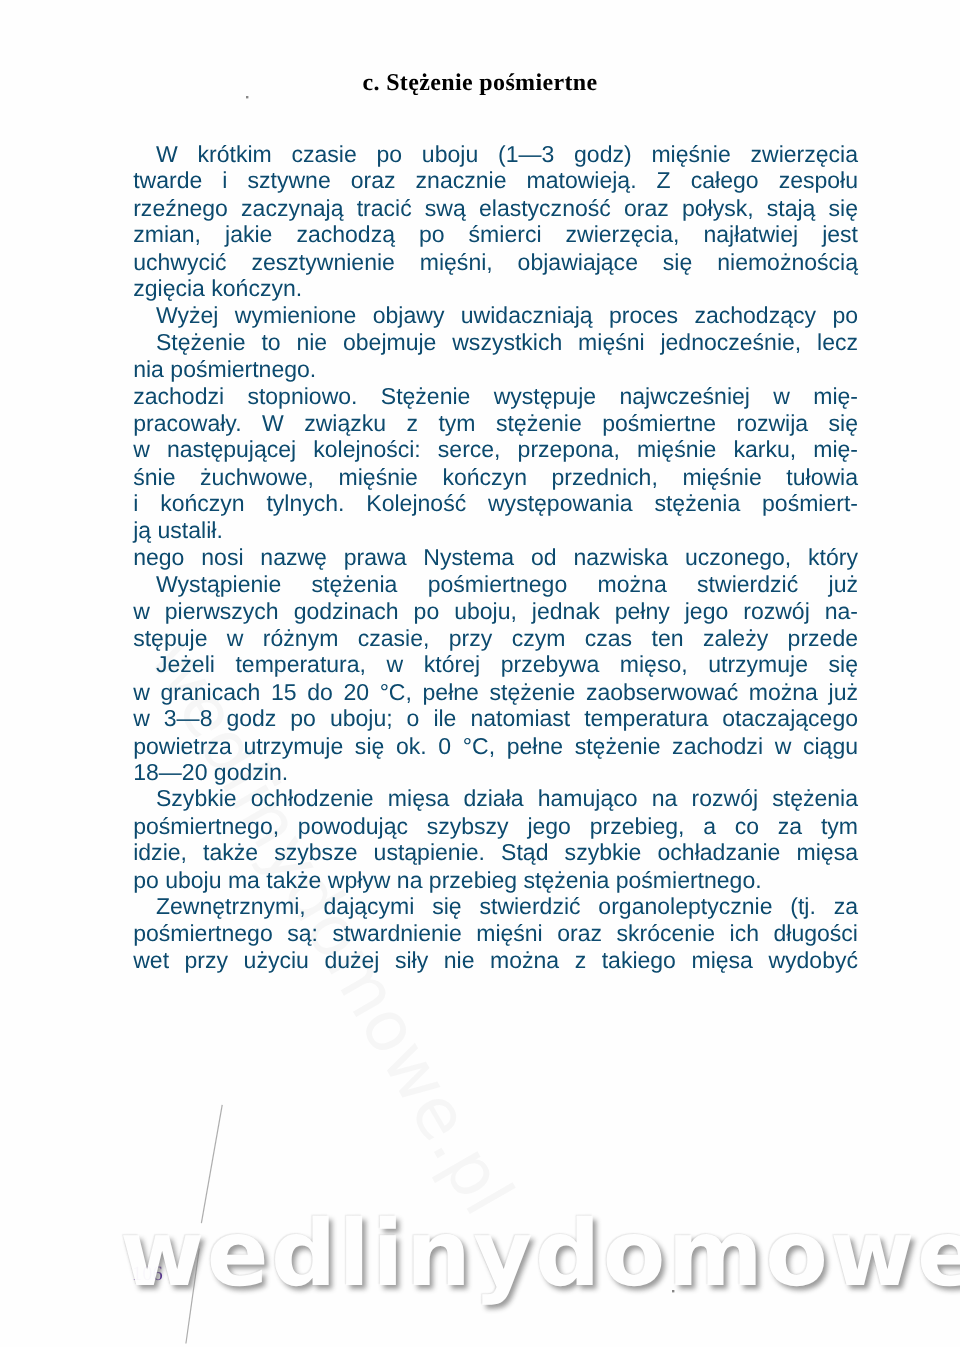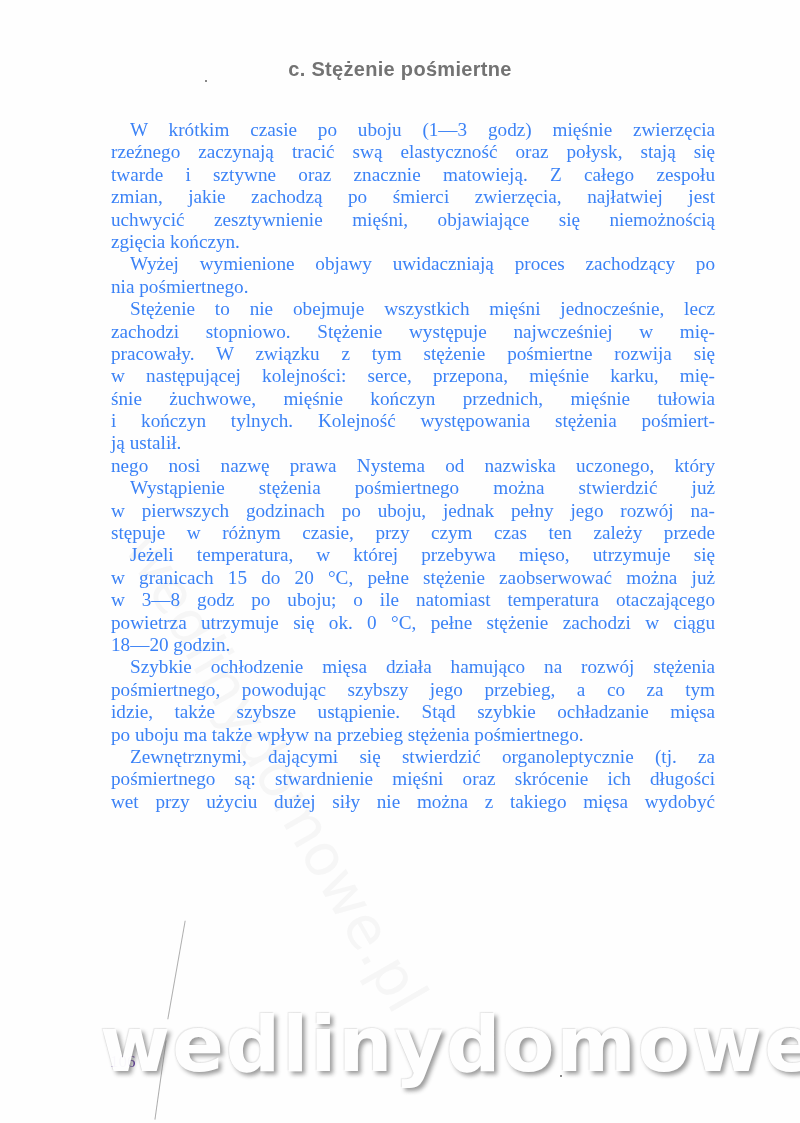--- a/index.html
+++ b/index.html
@@ -19,42 +19,42 @@
       position: absolute;
       left: 0; top: 0;
       width: 800px; height: 1123px;
       background: #fefefe;
     }
     .heading {
       position: absolute;
       left: 0; top: 58px;
       width: 800px;
       text-align: center;
-      font-family: Liberation Sans, sans-serif;
+      font-family: Liberation Serif, serif;
       font-weight: bold;
       font-size: 20px;
-      color: #737373;
+      color: #000000;
       letter-spacing: 0.3px;
     }
     .text-block {
       position: absolute;
       left: 111px;
       top: 119px;
       width: 604px;
     }
     .line {
       position: relative;
       height: 22.4px;
       line-height: 22.4px;
-      font-family: Liberation Serif, serif;
+      font-family: Liberation Sans, sans-serif;
       font-size: 19.2px;
       white-space: nowrap;
       text-align: justify;
       text-align-last: justify;
-      color: #3b82f6;
+      color: #0c4a6e;
     }
     .line.last {
       text-align-last: left;
     }
     .line.indent {
       padding-left: 19px;
     }
     .page-number {
       position: absolute;
       left: 110px;
@@ -106,28 +106,28 @@
 <body>
 
 <div class="page">
 
   <div class="diag-watermark">wedlinydomowe.pl</div>
 
   <div class="heading">c. Stężenie pośmiertne</div>
 
   <div class="text-block">
     <div class="line indent">W krótkim czasie po uboju (1—3 godz) mięśnie zwierzęcia</div>
+    <div class="line">twarde i sztywne oraz znacznie matowieją. Z całego zespołu</div>
     <div class="line">rzeźnego zaczynają tracić swą elastyczność oraz połysk, stają się</div>
-    <div class="line">twarde i sztywne oraz znacznie matowieją. Z całego zespołu</div>
     <div class="line">zmian, jakie zachodzą po śmierci zwierzęcia, najłatwiej jest</div>
     <div class="line">uchwycić zesztywnienie mięśni, objawiające się niemożnością</div>
     <div class="line last">zgięcia kończyn.</div>
     <div class="line indent">Wyżej wymienione objawy uwidaczniają proces zachodzący po</div>
+    <div class="line indent">Stężenie to nie obejmuje wszystkich mięśni jednocześnie, lecz</div>
     <div class="line last">nia pośmiertnego.</div>
-    <div class="line indent">Stężenie to nie obejmuje wszystkich mięśni jednocześnie, lecz</div>
     <div class="line">zachodzi stopniowo. Stężenie występuje najwcześniej w mię-</div>
     <div class="line">pracowały. W związku z tym stężenie pośmiertne rozwija się</div>
     <div class="line">w następującej kolejności: serce, przepona, mięśnie karku, mię-</div>
     <div class="line">śnie żuchwowe, mięśnie kończyn przednich, mięśnie tułowia</div>
     <div class="line">i kończyn tylnych. Kolejność występowania stężenia pośmiert-</div>
     <div class="line last">ją ustalił.</div>
     <div class="line">nego nosi nazwę prawa Nystema od nazwiska uczonego, który</div>
     <div class="line indent">Wystąpienie stężenia pośmiertnego można stwierdzić już</div>
     <div class="line">w pierwszych godzinach po uboju, jednak pełny jego rozwój na-</div>
     <div class="line">stępuje w różnym czasie, przy czym czas ten zależy przede</div>

